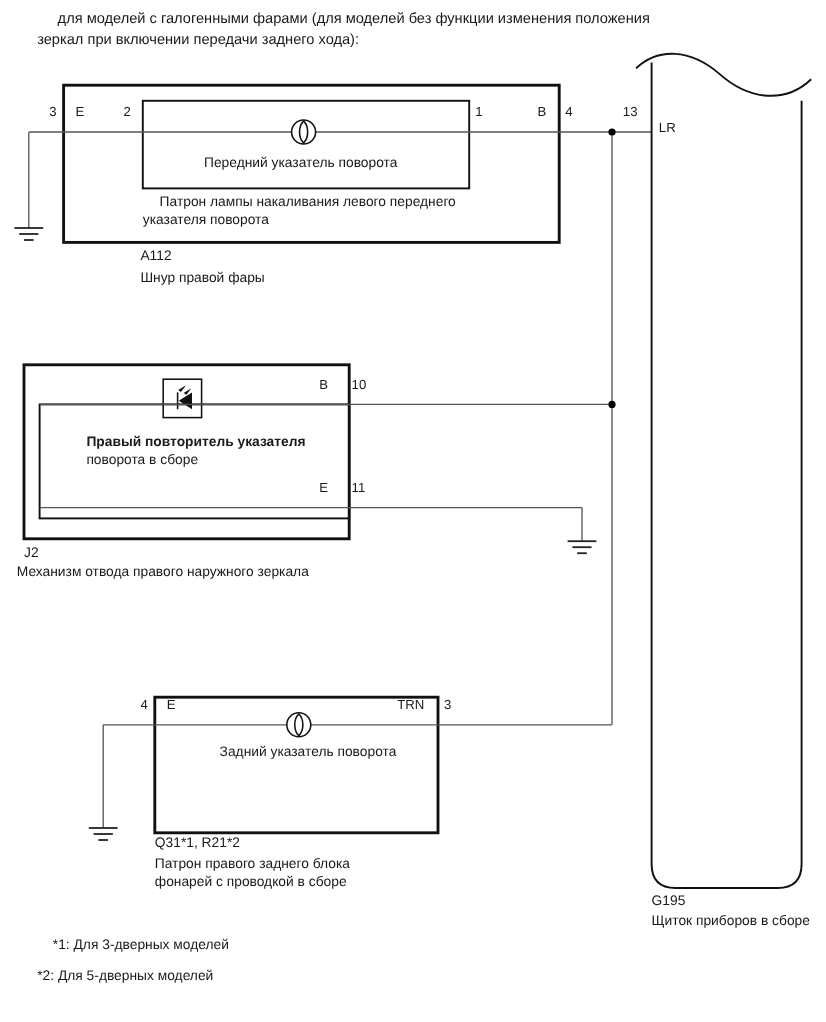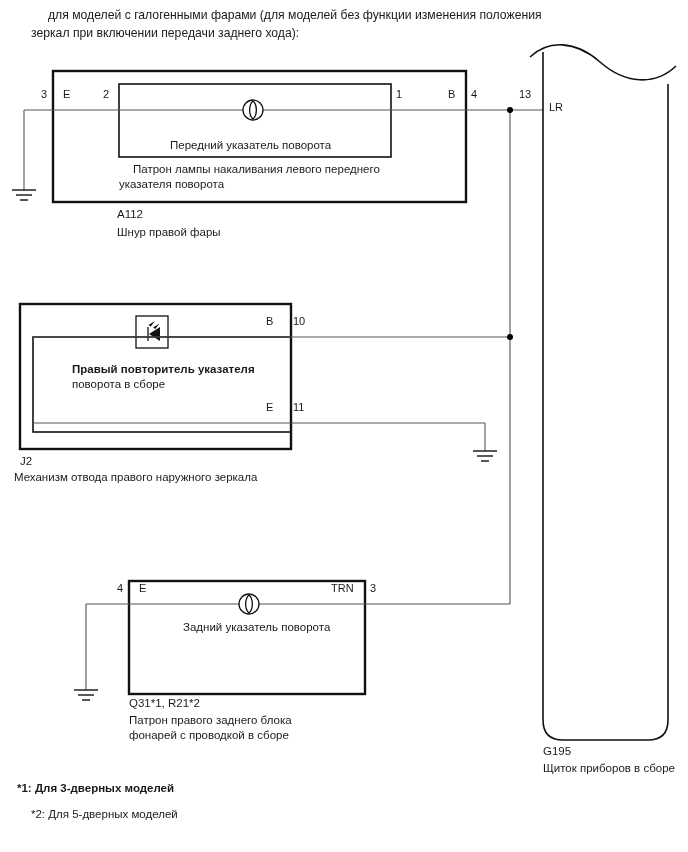--- a/index.html
+++ b/index.html
@@ -151,33 +151,33 @@
 <div class="pin" style="left:293px; top:401px;">11</div>
 
 <div class="pin" style="left:117px; top:582px;">4</div>
 <div class="pin" style="left:139px; top:582px;">E</div>
 <div class="pin" style="left:331px; top:582px;">TRN</div>
 <div class="pin" style="left:370px; top:582px;">3</div>
 
 <div class="pin" style="left:519px; top:88px;">13</div>
 <div class="pin" style="left:549px; top:101px;">LR</div>
 
-<div class="txt" style="left:170px; top:138px;">Передний указатель поворота</div>
+<div class="txt" style="left:170px; top:129px;">Передний указатель поворота</div>
 <div class="txt" style="left:119px; top:162px;padding-left:14px;">Патрон лампы накаливания левого переднего</div>
 <div class="txt" style="left:119px; top:177px;">указателя поворота</div>
 <div class="code" style="left:117px; top:207px;">A112</div>
 <div class="code" style="left:117px; top:225px;">Шнур правой фары</div>
 
 <div class="txt" style="left:72px; top:362px;font-weight:bold;">Правый повторитель указателя</div>
 <div class="txt" style="left:72px; top:377px;">поворота в сборе</div>
 <div class="code" style="left:20px; top:454px;">J2</div>
 <div class="code" style="left:14px; top:470px;">Механизм отвода правого наружного зеркала</div>
 
 <div class="txt" style="left:183px; top:620px;">Задний указатель поворота</div>
 <div class="code" style="left:129px; top:696px;">Q31*1, R21*2</div>
 <div class="code" style="left:129px; top:713px;">Патрон правого заднего блока</div>
 <div class="code" style="left:129px; top:728px;">фонарей с проводкой в сборе</div>
 
 <div class="code" style="left:543px; top:744px;">G195</div>
 <div class="code" style="left:543px; top:761px;">Щиток приборов в сборе</div>
 
-<div class="note" style="left:17px; top:782px;font-weight:bold;">*1: Для 3-дверных моделей</div>
+<div class="note" style="left:44px; top:782px;">*1: Для 3-дверных моделей</div>
 <div class="note" style="left:31px; top:808px;">*2: Для 5-дверных моделей</div>
 
 </body></html>

